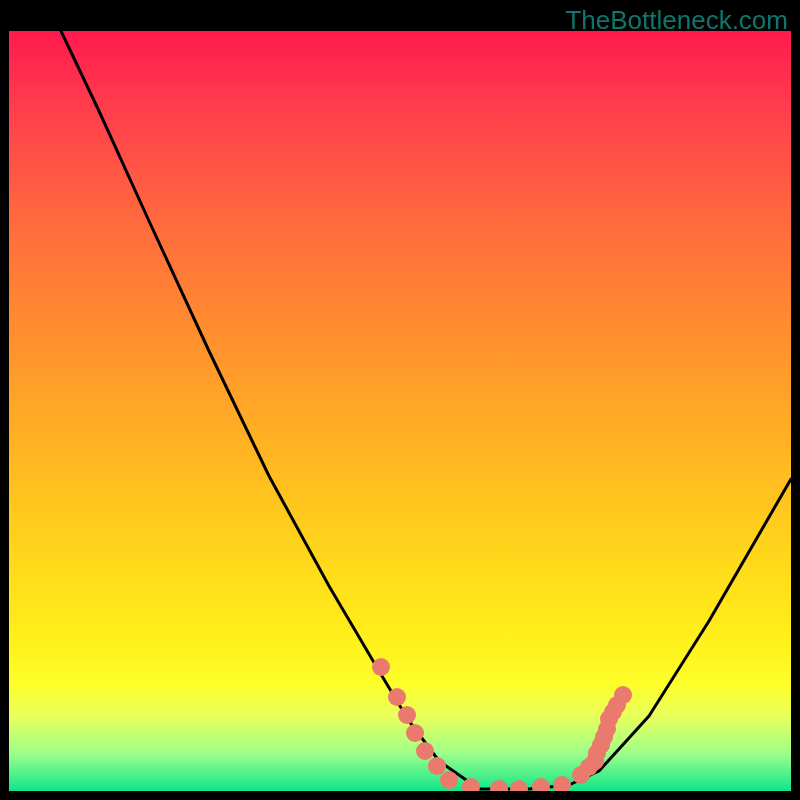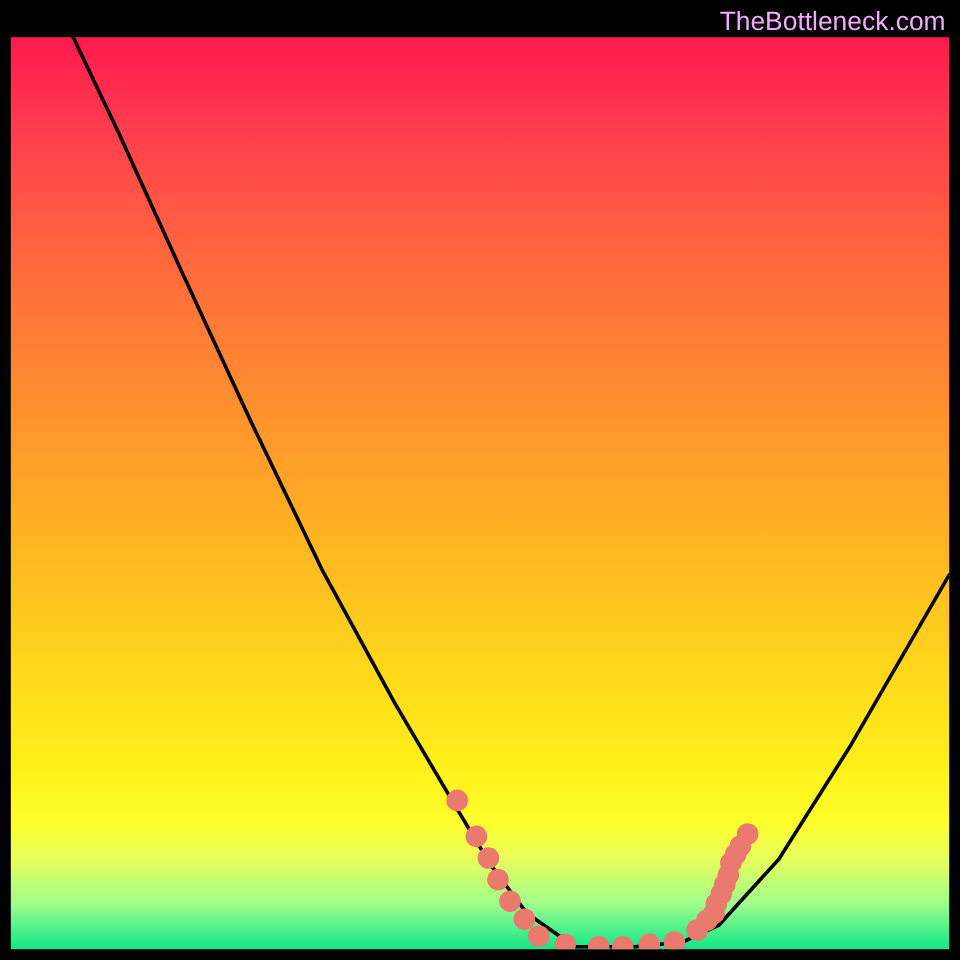--- a/index.html
+++ b/index.html
@@ -45,22 +45,22 @@
     left: 0;
     top: 0;
     width: 782px;
     height: 760px;
     pointer-events: none;
   }
   .watermark {
     position: absolute;
     top: 5px;
     right: 12px;
-    color: #f0abfc;
-    font-size: 22px;
+    color: #0f766e;
+    font-size: 26px;
     letter-spacing: 0px;
     font-weight: 500;
   }
 </style>
 </head>
 <body>
 
 <div class="watermark">TheBottleneck.com</div>
 
 <div class="frame">

